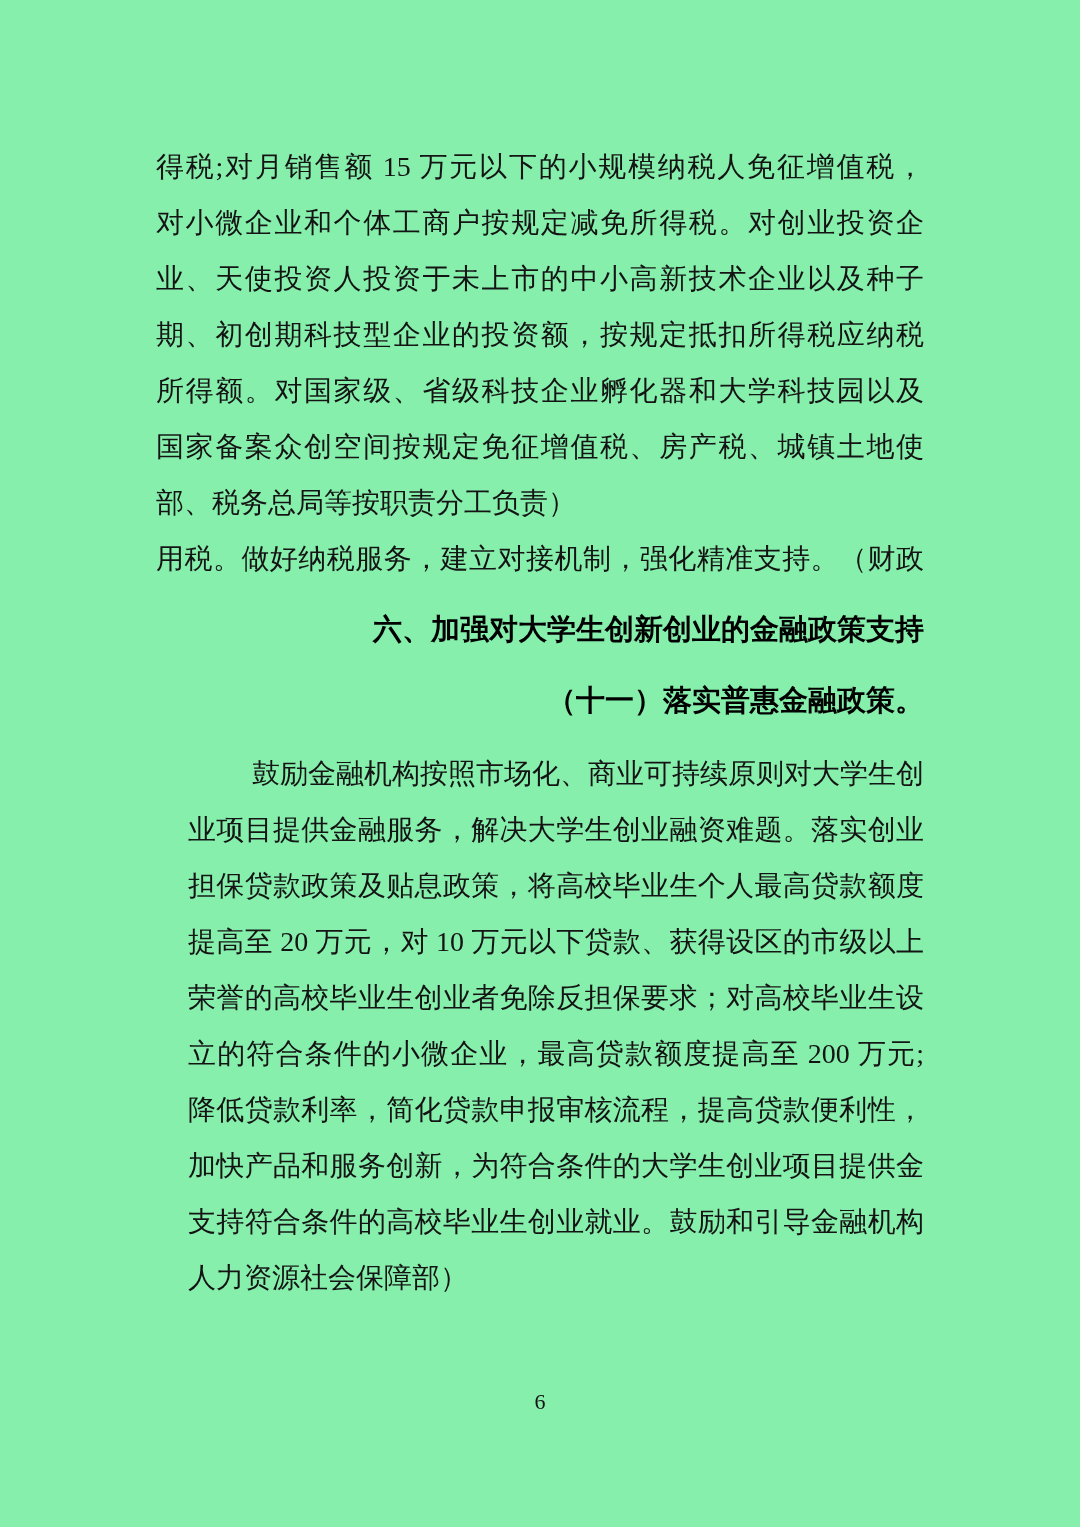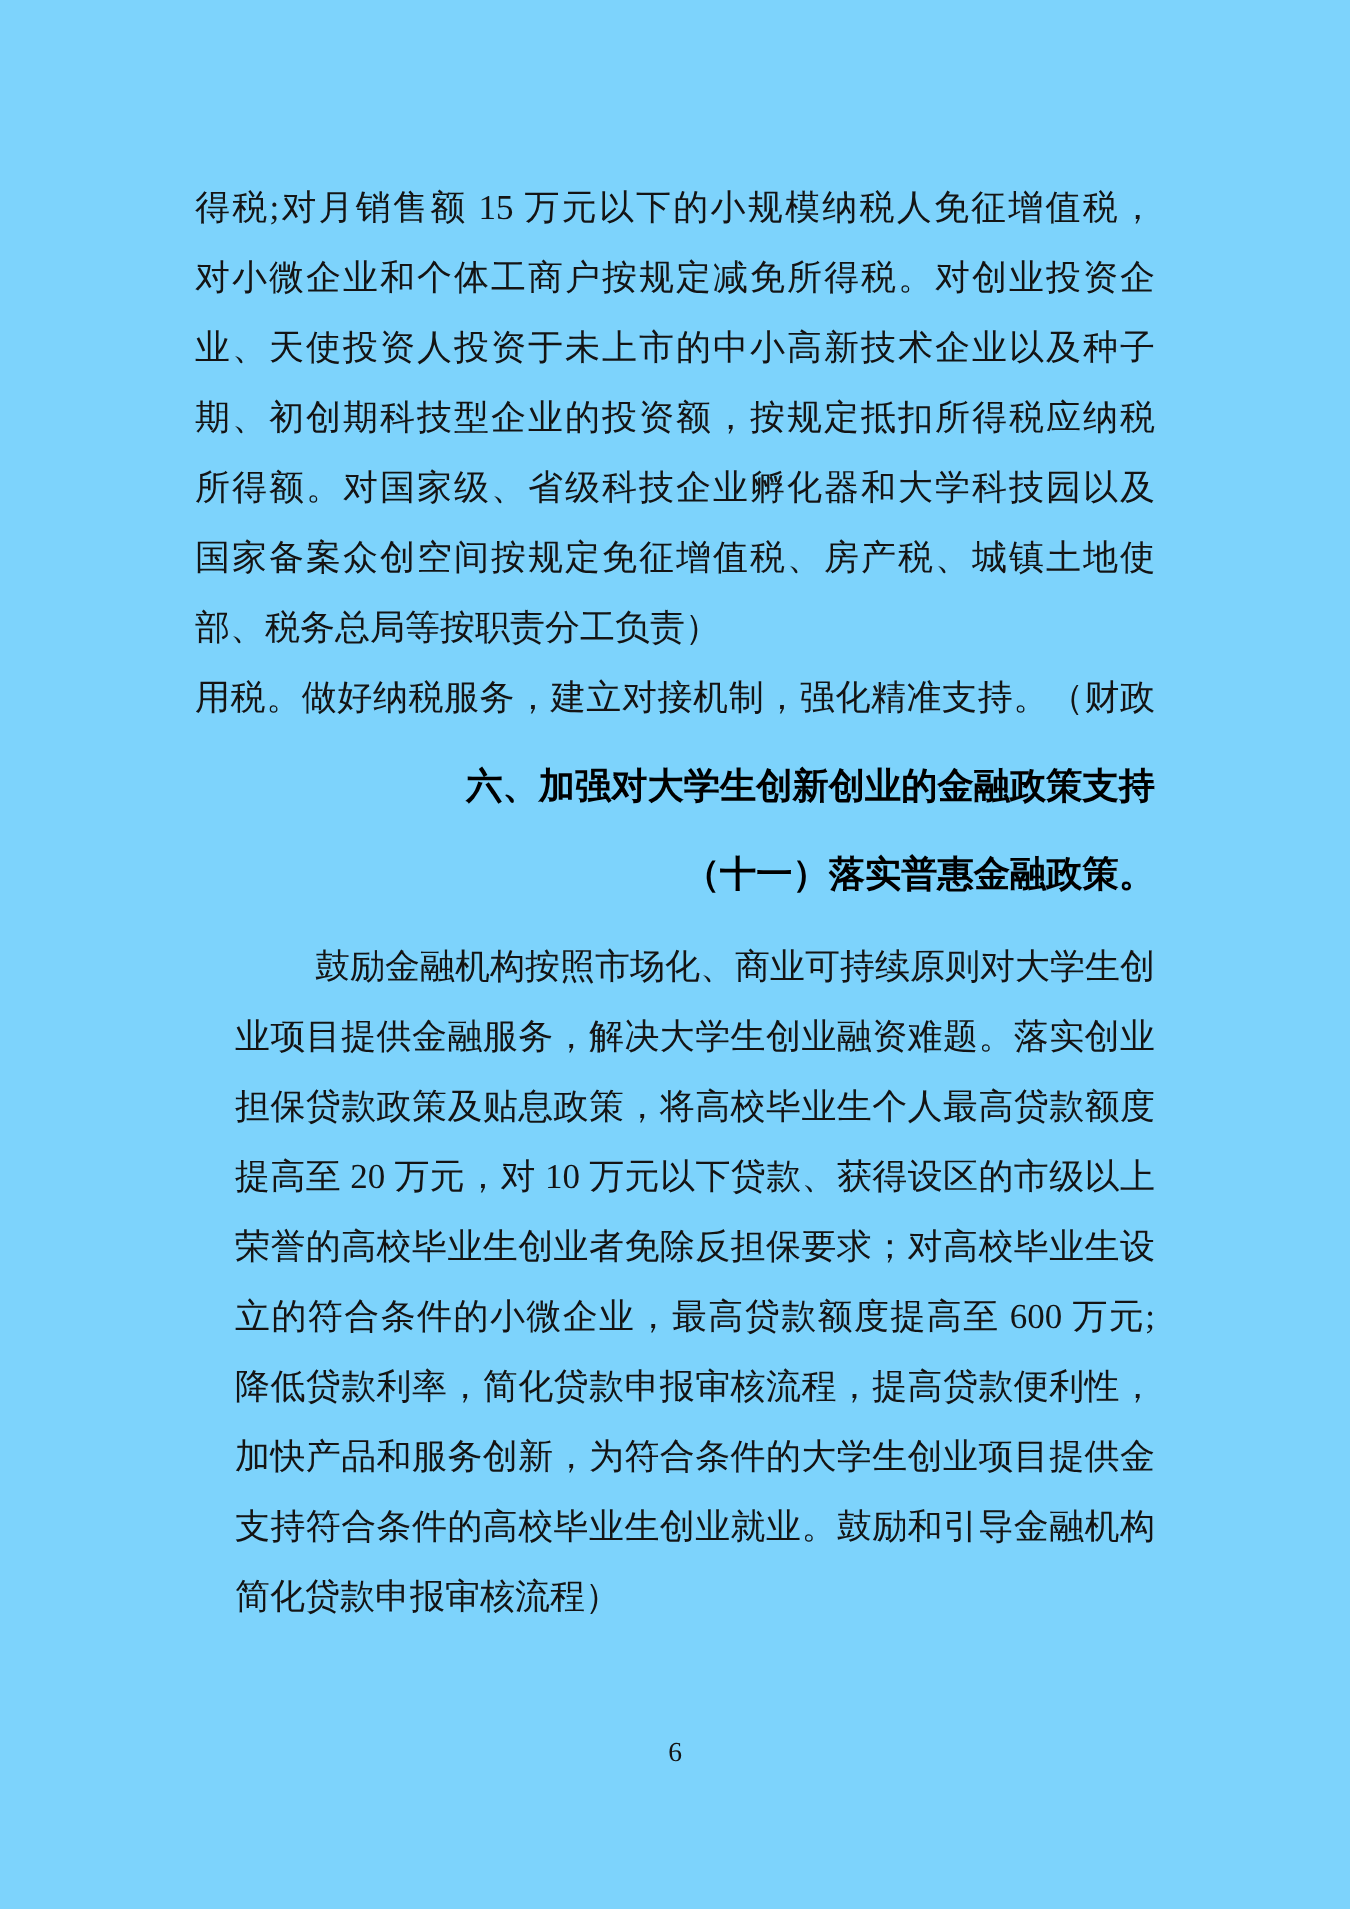--- a/index.html
+++ b/index.html
@@ -5,21 +5,21 @@
   * { margin: 0; padding: 0; box-sizing: border-box; }
   html, body { background: #e9e9e9; }
   body {
     width: 1080px; height: 1527px;
     font-family: "Liberation Serif", "DejaVu Serif", serif;
     color: #141414;
   }
   .page {
     position: relative;
     width: 1080px; height: 1527px;
-    background: #7dd3fc;
+    background: #86efac;
     overflow: hidden;
   }
   .content {
     position: absolute;
     left: 156px; top: 139px;
     width: 768px;
   }
   .line {
     height: 56px;
     line-height: 56px;
@@ -87,23 +87,23 @@
     <div class="section-heading">六、加强对大学生创新创业的金融政策支持</div>
 
     <div class="sub-heading">（十一）落实普惠金融政策。</div>
 
     <div class="para-2">
       <div class="line indent">鼓励金融机构按照市场化、商业可持续原则对大学生创</div>
       <div class="line">业项目提供金融服务，解决大学生创业融资难题。落实创业</div>
       <div class="line">担保贷款政策及贴息政策，将高校毕业生个人最高贷款额度</div>
       <div class="line">提高至 20 万元，对 10 万元以下贷款、获得设区的市级以上</div>
       <div class="line">荣誉的高校毕业生创业者免除反担保要求；对高校毕业生设</div>
-      <div class="line">立的符合条件的小微企业，最高贷款额度提高至 600 万元;</div>
+      <div class="line">立的符合条件的小微企业，最高贷款额度提高至 200 万元;</div>
       <div class="line">降低贷款利率，简化贷款申报审核流程，提高贷款便利性，</div>
       <div class="line">加快产品和服务创新，为符合条件的大学生创业项目提供金</div>
       <div class="line">支持符合条件的高校毕业生创业就业。鼓励和引导金融机构</div>
-      <div class="line last">简化贷款申报审核流程）</div>
+      <div class="line last">人力资源社会保障部）</div>
     </div>
 
   </div>
 
   <div class="page-number">6</div>
 </div>
 
 </body></html>

